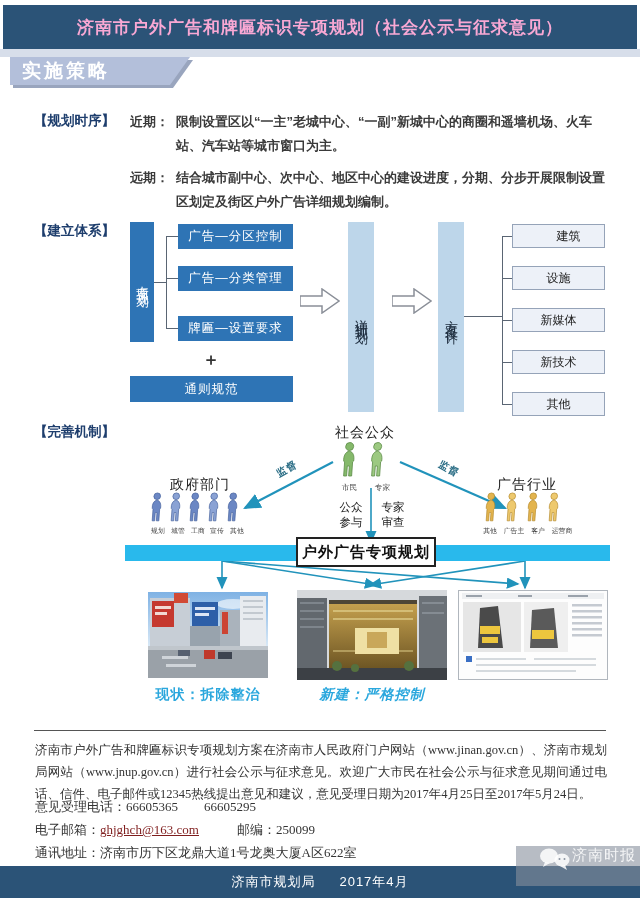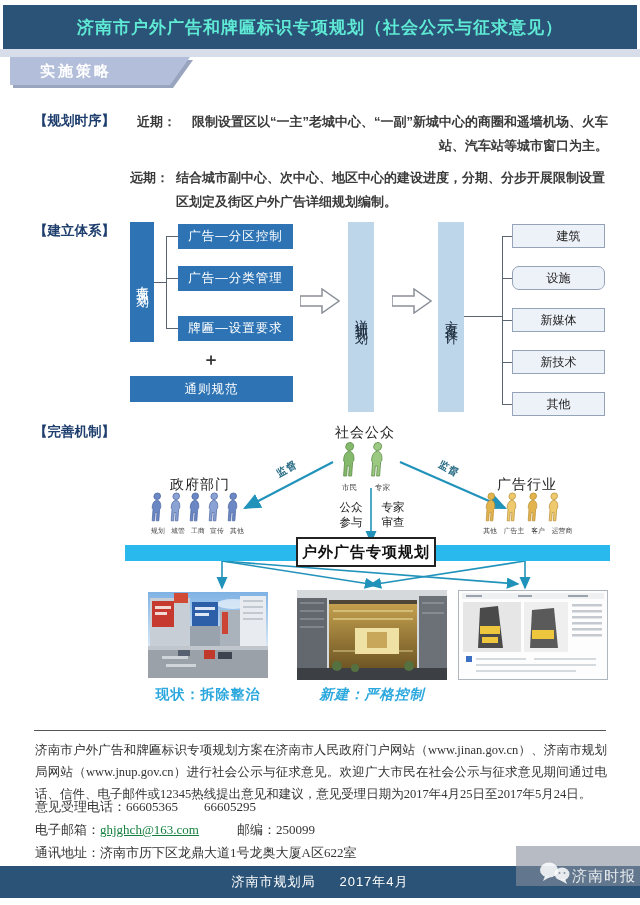--- a/index.html
+++ b/index.html
@@ -2,28 +2,28 @@
 <html><head>
 <meta charset="utf-8">
 <style>
   html,body{margin:0;padding:0;background:#fff;}
   .page{position:relative;width:640px;height:905px;background:#fff;overflow:hidden;
         font-family:"Liberation Sans","DejaVu Sans",sans-serif;}
   .abs{position:absolute;}
   
   .hdr{position:absolute;left:3px;right:3px;top:5px;height:44px;background:#2b5377;
        display:flex;align-items:center;justify-content:center;}
-  .hdr-title{color:#5eead4;font-size:17px;font-weight:bold;letter-spacing:1px;}
+  .hdr-title{color:#f9a8d4;font-size:17px;font-weight:bold;letter-spacing:1px;}
   .hdr-strip{position:absolute;left:0;right:0;top:49px;height:8px;background:#d7deea;}
   
   .banner,.banner-sh{position:absolute;width:180px;height:28px;
        clip-path:polygon(0 0,100% 0,calc(100% - 20px) 100%,0 100%);}
   .banner-sh{left:13px;top:60px;background:#99a5be;}
-  .banner{left:10px;top:57px;background:#b3bfda;color:#fff;font-size:15px;font-weight:bold;
-       letter-spacing:3px;line-height:28px;padding-left:30px;box-sizing:border-box;}
+  .banner{left:10px;top:57px;background:#b3bfda;color:#fff;font-size:19px;font-weight:bold;
+       letter-spacing:3px;line-height:28px;padding-left:12px;box-sizing:border-box;}
   
   .seclab{position:absolute;left:34px;color:#1e3e6d;font-size:13.5px;font-weight:bold;}
   
   .t-row{position:absolute;left:130px;width:478px;display:flex;color:#3a3a3a;
          font-size:13px;font-weight:600;line-height:24px;}
   .t-term{flex:0 0 46px;}
   .t-text{flex:1;}
   
   .fbox{position:absolute;background:#2e74b5;color:#fff;display:flex;align-items:center;
         justify-content:center;font-size:12.5px;letter-spacing:1px;}
@@ -51,46 +51,46 @@
        border:2px solid #222;box-sizing:border-box;display:flex;align-items:center;
        justify-content:center;font-size:15px;font-weight:bold;letter-spacing:1px;color:#111;}
   .caption{position:absolute;color:#2aa7dd;font-size:14px;font-weight:bold;text-align:center;letter-spacing:1px;}
   .photo{position:absolute;}
   
   .divider{position:absolute;left:34px;width:572px;top:730px;height:1px;background:#555;}
   .serif{font-family:"Liberation Serif","DejaVu Serif",serif;}
   .para{position:absolute;left:35px;width:572px;top:739px;color:#333;font-size:12.5px;
         line-height:22px;text-align:justify;}
   .info{position:absolute;left:35px;width:580px;color:#333;font-size:13px;}
-  .info a{color:#15803d;text-decoration:underline;}
+  .info a{color:#7f1d1d;text-decoration:underline;}
   .gap{display:inline-block;width:26px;}
   .gap2{display:inline-block;width:38px;}
   
   .footer{position:absolute;left:0;right:0;top:866px;height:32px;background:#2b5377;color:#fff;
         font-size:13px;display:flex;align-items:center;justify-content:center;letter-spacing:1px;}
   .footer span{margin:0 12px;}
   .wm{position:absolute;right:0;top:846px;width:124px;height:40px;background:rgba(135,144,156,.6);
-      display:flex;align-items:flex-end;justify-content:flex-end;padding-right:4px;box-sizing:border-box;}
+      display:flex;align-items:flex-start;justify-content:flex-end;padding-right:4px;box-sizing:border-box;}
   .wm-text{color:rgba(255,255,255,.85);font-size:15px;letter-spacing:1px;}
 </style>
 </head>
 <body>
 
 <div class="page">
 
   <div class="hdr">
     <div class="hdr-title">济南市户外广告和牌匾标识专项规划（社会公示与征求意见）</div>
   </div>
   <div class="hdr-strip"></div>
 
   <div class="banner-sh"></div>
   <div class="banner">实施策略</div>
 
   <div class="seclab" style="top:112px;">【规划时序】</div>
-  <div class="t-row" style="top:110px;text-align:right;">
+  <div class="t-row" style="top:110px;">
     <span class="t-term">近期：</span>
     <span class="t-text">限制设置区以“一主”老城中心、“一副”新城中心的商圈和遥墙机场、火车站、汽车站等城市窗口为主。</span>
   </div>
   <div class="t-row" style="top:166px;">
     <span class="t-term">远期：</span>
     <span class="t-text">结合城市副中心、次中心、地区中心的建设进度，分期、分步开展限制设置区划定及街区户外广告详细规划编制。</span>
   </div>
 
   <div class="seclab" style="top:222px;">【建立体系】</div>
 
@@ -121,21 +121,21 @@
 
   <div class="ln" style="left:464px;top:316px;width:38px;height:1px;"></div>
   <div class="ln" style="left:502px;top:236px;width:1px;height:169px;"></div>
   <div class="ln" style="left:502px;top:236px;width:10px;height:1px;"></div>
   <div class="ln" style="left:502px;top:278px;width:10px;height:1px;"></div>
   <div class="ln" style="left:502px;top:320px;width:10px;height:1px;"></div>
   <div class="ln" style="left:502px;top:362px;width:10px;height:1px;"></div>
   <div class="ln" style="left:502px;top:404px;width:10px;height:1px;"></div>
 
   <div class="cat" style="left:512px;top:224px;padding-left:20px;">建筑</div>
-  <div class="cat" style="left:512px;top:266px;border-radius:7px;">设施</div>
+  <div class="cat" style="left:512px;top:266px;">设施</div>
   <div class="cat" style="left:512px;top:308px;">新媒体</div>
   <div class="cat" style="left:512px;top:350px;">新技术</div>
   <div class="cat" style="left:512px;top:392px;">其他</div>
 
   <div class="seclab" style="top:423px;">【完善机制】</div>
 
   <svg class="abs" style="left:0;top:420px;" width="640" height="185" viewBox="0 0 640 185">
     <defs>
       <marker id="ah" markerWidth="9" markerHeight="8" refX="7" refY="3.5" orient="auto">
         <path d="M0,0 L8,3.5 L0,7 Z" fill="#2193bb"></path>

